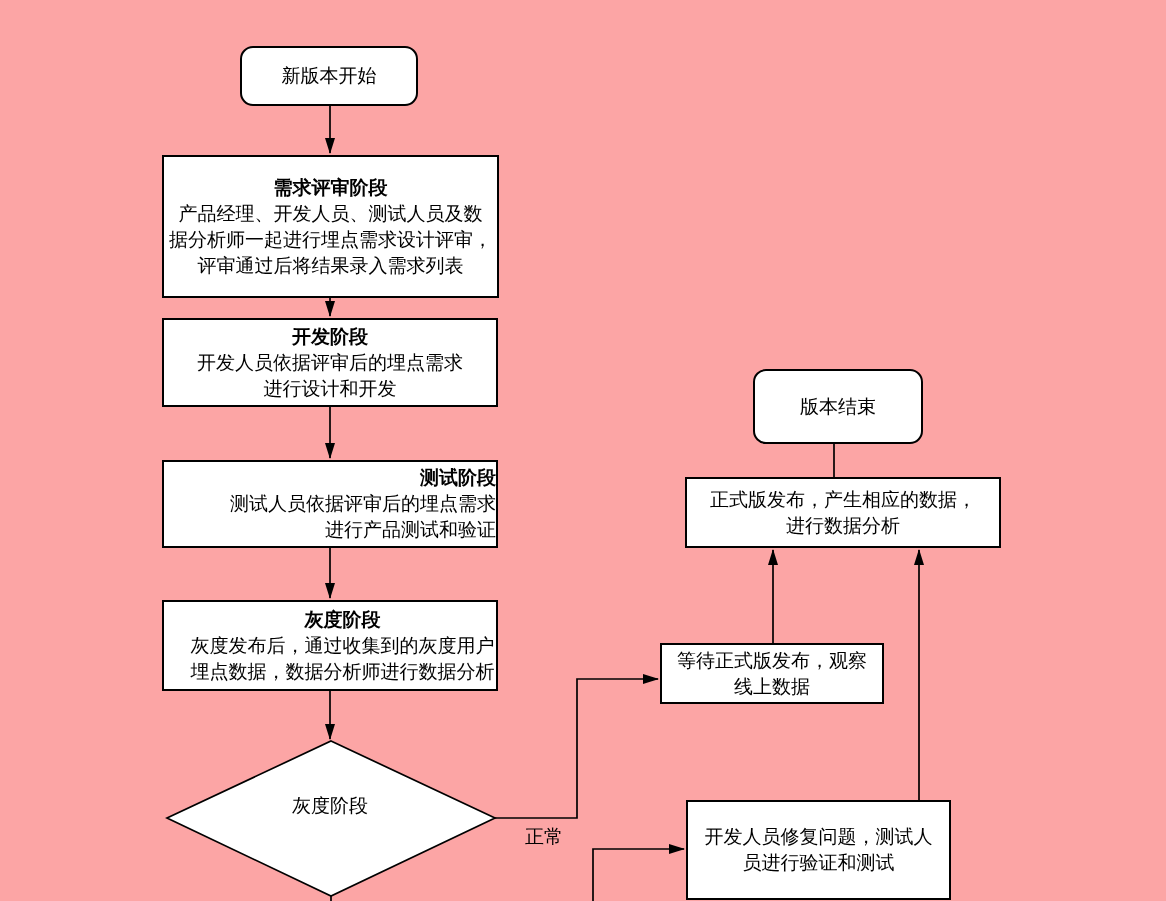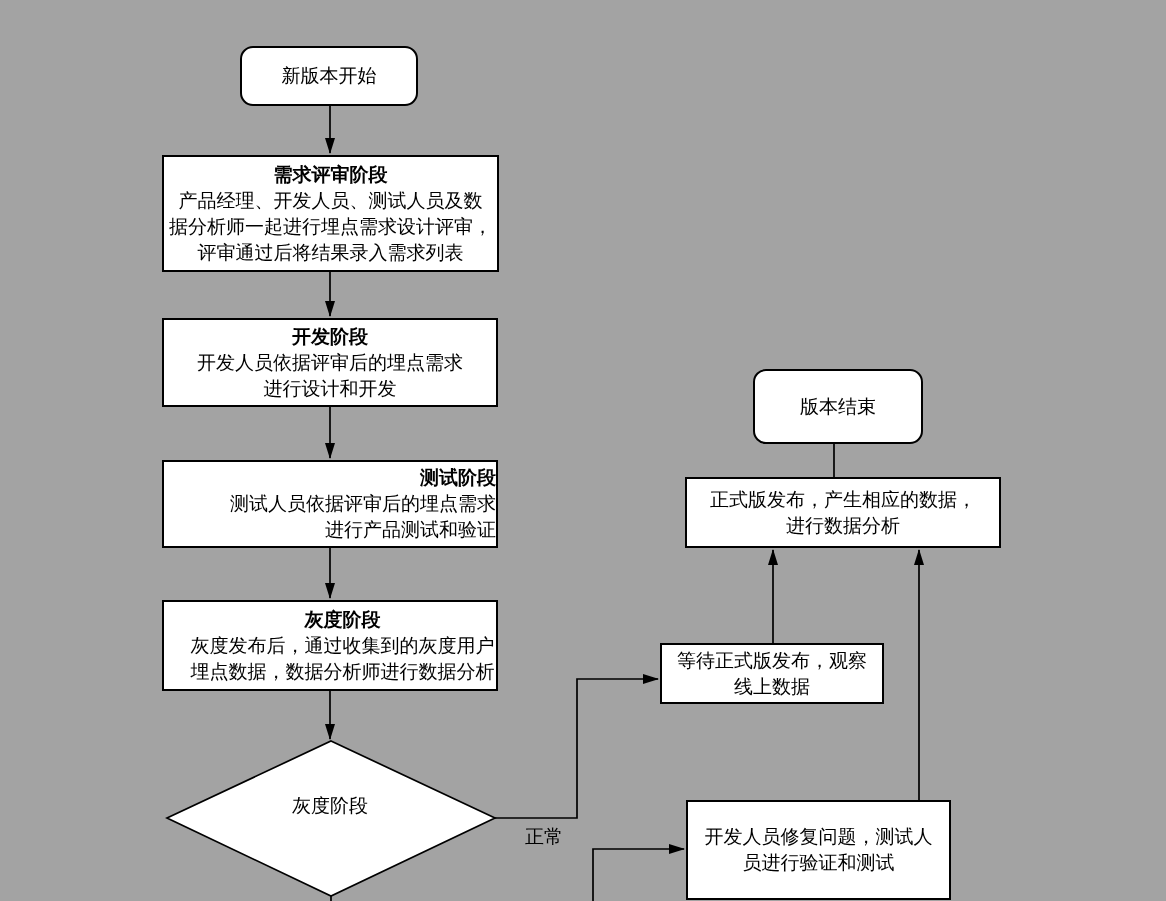--- a/index.html
+++ b/index.html
@@ -4,21 +4,21 @@
 <style>
   html, body {
     margin: 0;
     padding: 0;
     background: #ffffff;
   }
   .canvas {
     position: relative;
     width: 1166px;
     height: 901px;
-    background: #a3a3a3;
+    background: #fca5a5;
     overflow: hidden;
     font-family: "Liberation Serif", "DejaVu Serif", serif;
     color: #000000;
   }
   .edges {
     position: absolute;
     left: 0;
     top: 0;
     width: 1166px;
     height: 901px;
@@ -76,21 +76,21 @@
       <path d="M919,800 L919,550" marker-end="url(#arw)"></path>
       <path d="M593,901 L593,849 L684,849" marker-end="url(#arw)"></path>
       <polygon points="331,741 495,818 331,896 167,818" fill="#ffffff" stroke="#000000" stroke-width="1.7"></polygon>
     </g>
   </svg>
 
   <div class="node terminator" style="left:240px; top:46px; width:178px; height:60px;">
     <div class="node-line">新版本开始</div>
   </div>
 
-  <div class="node" style="left:162px; top:155px; width:337px; height:117px;">
+  <div class="node" style="left:162px; top:155px; width:337px; height:143px;">
     <div class="node-title">需求评审阶段</div>
     <div class="node-line">产品经理、开发人员、测试人员及数</div>
     <div class="node-line">据分析师一起进行埋点需求设计评审，</div>
     <div class="node-line">评审通过后将结果录入需求列表</div>
   </div>
 
   <div class="node" style="left:162px; top:318px; width:336px; height:89px;">
     <div class="node-title">开发阶段</div>
     <div class="node-line">开发人员依据评审后的埋点需求</div>
     <div class="node-line">进行设计和开发</div>

